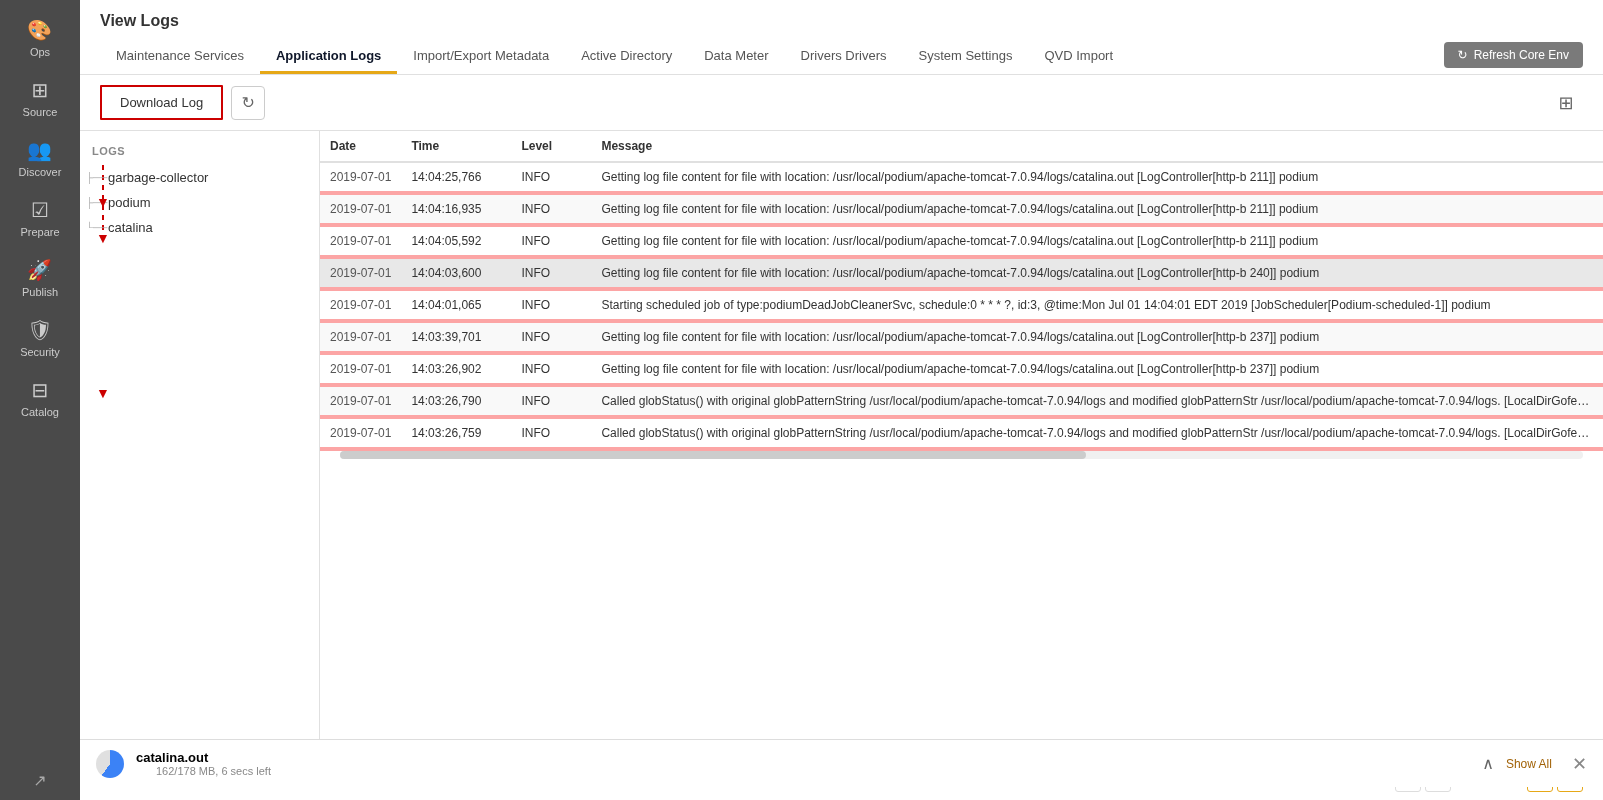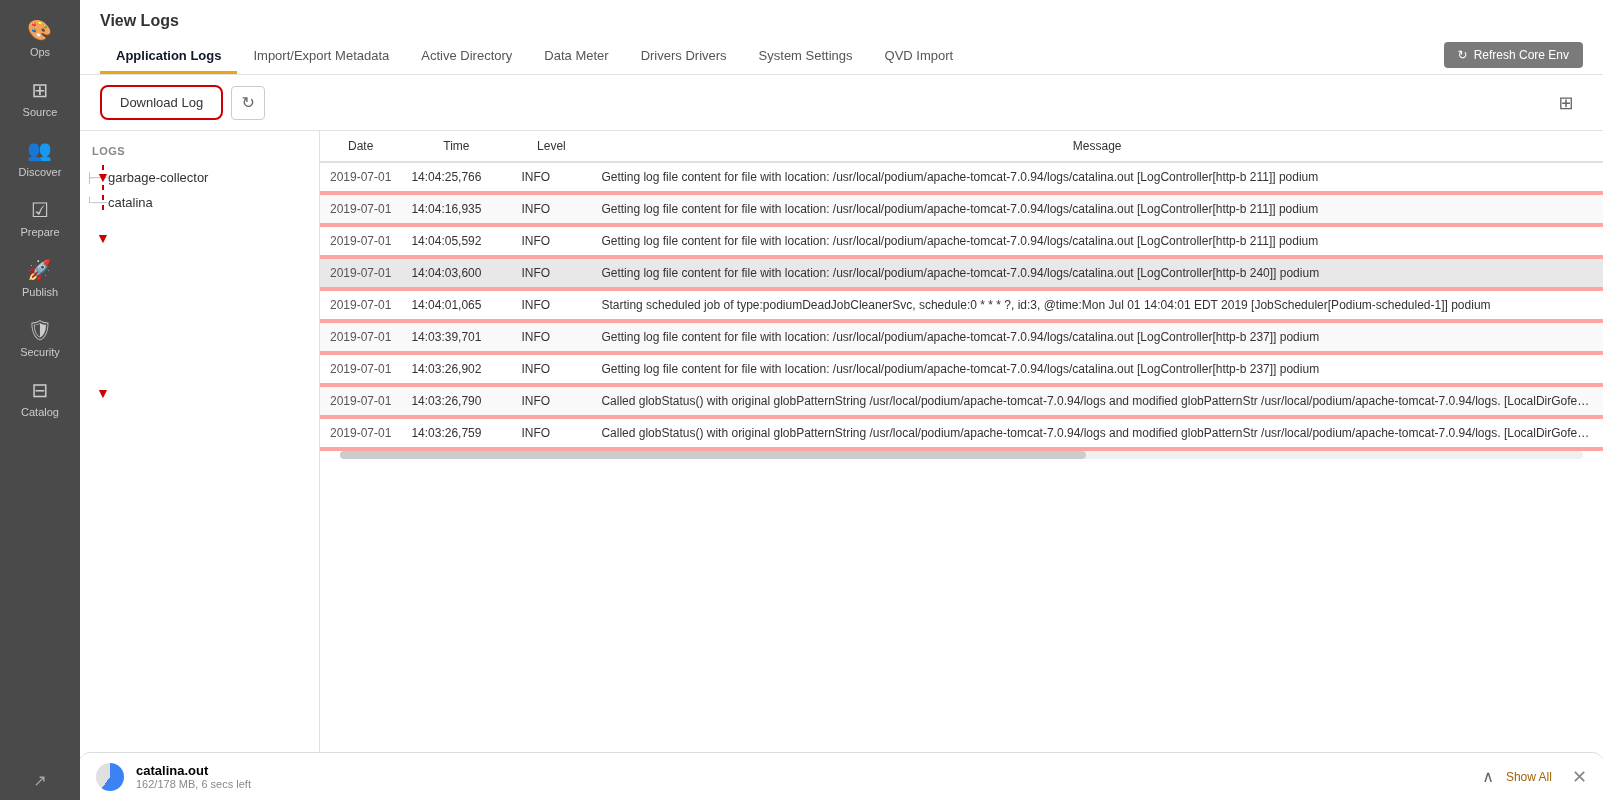--- a/index.html
+++ b/index.html
@@ -95,21 +95,21 @@
       padding: 10px 20px;
       display: flex;
       align-items: center;
       gap: 8px;
       border-bottom: 1px solid #e0e0e0;
     }
     .download-btn {
       padding: 8px 18px;
       background: #fff;
       border: 2px solid #c00;
-      border-radius: 8px;
+      border-radius: 1px;
       cursor: pointer;
       font-size: 13px;
       color: #333;
       font-weight: 500;
     }
     .refresh-icon-btn {
       width: 34px;
       height: 34px;
       background: #fff;
       border: 1px solid #ccc;
@@ -186,22 +186,22 @@
     }
     table {
       width: 100%;
       border-collapse: collapse;
       font-size: 12px;
     }
     thead th {
       background: #fff;
       border-bottom: 2px solid #e0e0e0;
       padding: 8px 10px;
-      text-align: center;
-      font-weight: 400;
+      text-align: left;
+      font-weight: 700;
       color: #333;
       position: sticky;
       top: 0;
       z-index: 2;
     }
     tbody tr:nth-child(even) { background: #f9f9f9; }
     tbody tr.highlighted { background: #e8e8e8; }
     td {
       padding: 7px 10px;
       vertical-align: top;
@@ -255,43 +255,42 @@
     .scrollbar-thumb {
       height: 8px;
       width: 60%;
       background: #ccc;
       border-radius: 4px;
     }
 
     
     .download-bar {
       position: fixed;
-      bottom: 0;
+      bottom: 13px;
       left: 80px;
       right: 0;
       height: 48px;
       background: #fff;
       border-top: 1px solid #ddd;
       display: flex;
       align-items: center;
       padding: 0 16px;
       gap: 12px;
       z-index: 100;
-      border-radius: 10px;
     }
     .download-icon {
       width: 28px;
       height: 28px;
       background: conic-gradient(#3b82f6 60%, #e0e0e0 60%);
       border-radius: 50%;
       flex-shrink: 0;
     }
     .download-info { flex: 1; }
     .download-filename { font-weight: 600; font-size: 13px; }
-    .download-size { font-size: 11px; color: #888; }
+    .download-size { font-size: 11px; color: #888; margin-left: 20px; }
     .download-chevron {
       font-size: 16px;
       color: #666;
       cursor: pointer;
     }
     .download-show-all {
       font-size: 12px;
       color: #a16207;
       margin-left: auto;
       cursor: pointer;
@@ -339,20 +338,21 @@
     <span style="color:#aaa;font-size:16px;cursor:pointer;">↗</span>
   </div>
 </div>
 
 <div class="main">
 
   <div class="header">
     <div class="page-title">View Logs</div>
     <div style="display:flex;align-items:flex-end;">
       <div class="tabs">
+        <div class="tab">Maintenance Services</div>
         <div class="tab active">Application Logs</div>
         <div class="tab">Import/Export Metadata</div>
         <div class="tab">Active Directory</div>
         <div class="tab">Data Meter</div>
         <div class="tab">Drivers Drivers</div>
         <div class="tab">System Settings</div>
         <div class="tab">QVD Import</div>
       </div>
       <button class="refresh-btn">
         <span>↻</span>
@@ -382,20 +382,23 @@
         <div style="position:absolute; left:16px; top:65px; color:#c00; font-size:14px; z-index:2;">▼</div>
 
         <div style="position:absolute; left:16px; top:220px; color:#c00; font-size:14px; z-index:2;">▼</div>
 
         <div style="position:absolute; left:16px; bottom:30px; color:#c00; font-size:14px; z-index:2;">▼</div>
 
         <div class="tree-item">
           <span>garbage-collector</span>
         </div>
         <div class="tree-item">
+          <span>podium</span>
+        </div>
+        <div class="tree-item">
           <span>catalina</span>
         </div>
       </div>
     </div>
 
     <div class="log-table-wrap">
       <table>
         <thead>
           <tr>
             <th>Date</th>

